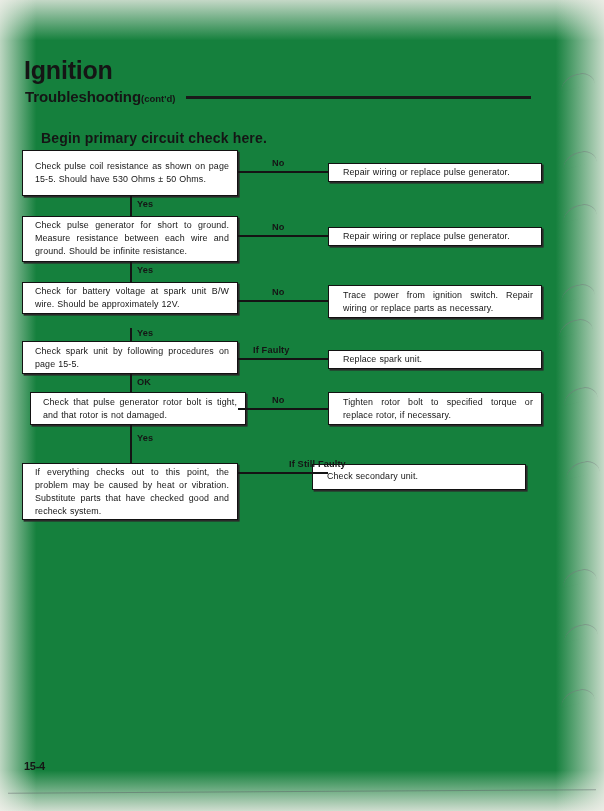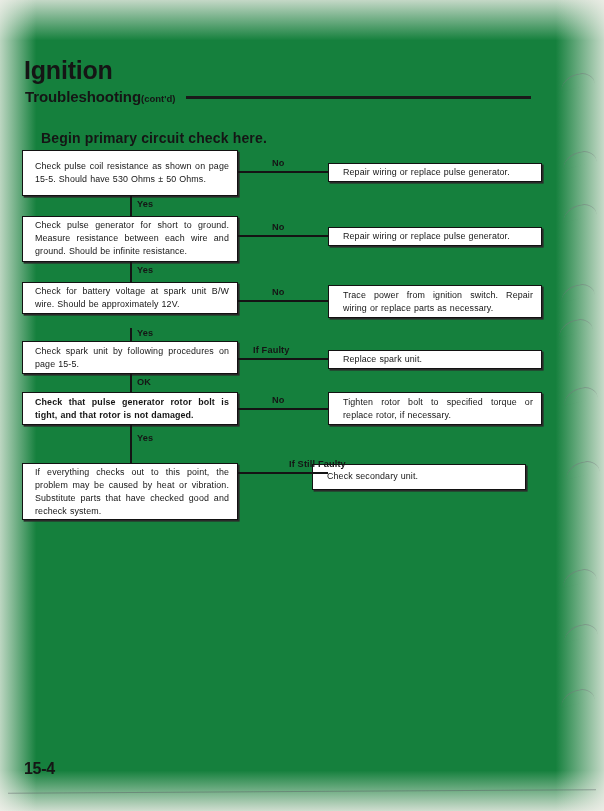--- a/index.html
+++ b/index.html
@@ -113,21 +113,21 @@
     font-weight: bold;
     letter-spacing: 0.15px;
     white-space: nowrap;
   }
 
   
   #page-num {
     position: absolute;
     left: 24px;
     top: 760px;
-    font-size: 16px;
+    font-size: 11px;
     font-weight: bold;
     letter-spacing: -0.3px;
   }
   #foot-rule {
     position: absolute;
     left: 8px;
     top: 791px;
     width: 588px;
     height: 1px;
     background: rgba(90,90,100,0.45);
@@ -170,21 +170,21 @@
   </div>
 
   <div class="fbox" style="left:22px; top:282px; width:216px; height:32px;">
     <div class="txt">Check for battery voltage at spark unit B/W wire. Should be approximately 12V.</div>
   </div>
 
   <div class="fbox" style="left:22px; top:341px; width:216px; height:33px;">
     <div class="txt">Check spark unit by following procedures on page 15-5.</div>
   </div>
 
-  <div class="fbox" style="left:22px; top:392px; width:216px; height:33px;font-weight:bold;">
+  <div class="fbox" style="left:30px; top:392px; width:216px; height:33px;">
     <div class="txt">Check that pulse generator rotor bolt is tight, and that rotor is not damaged.</div>
   </div>
 
   <div class="fbox" style="left:22px; top:463px; width:216px; height:57px;">
     <div class="txt">If everything checks out to this point, the problem may be caused by heat or vibration. Substitute parts that have checked good and recheck system.</div>
   </div>
 
   <div class="fbox right" style="left:328px; top:163px; width:214px; height:19px;">
     <div class="txt">Repair wiring or replace pulse generator.</div>
   </div>

